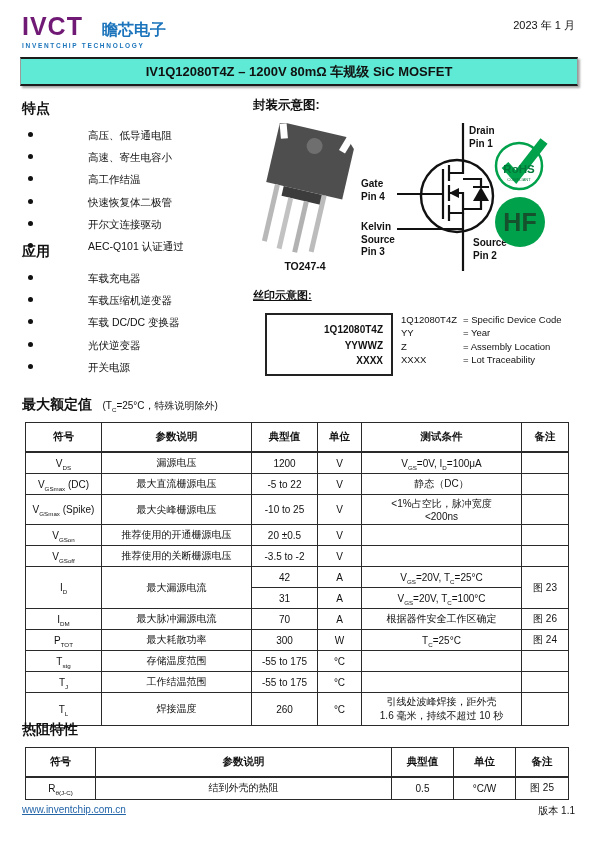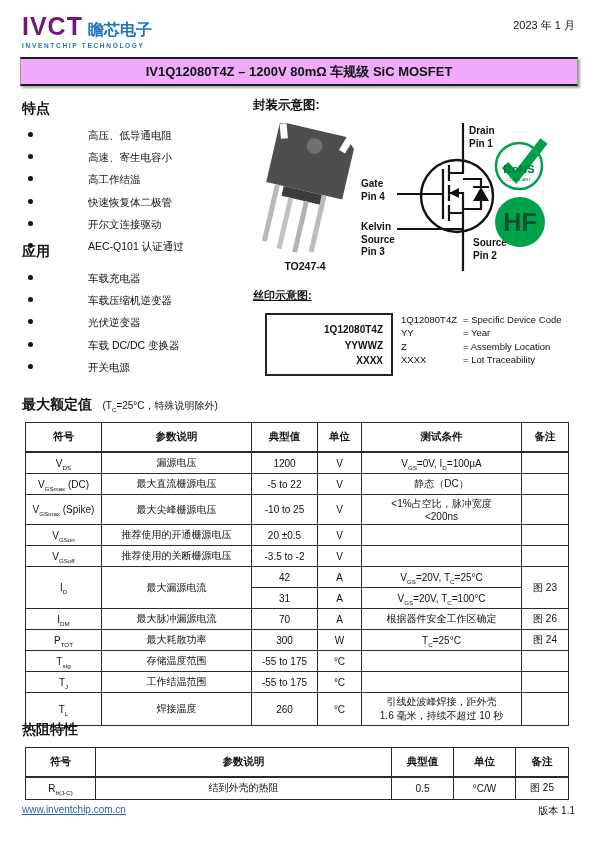--- a/index.html
+++ b/index.html
@@ -4,25 +4,25 @@
 <style>
   html,body{margin:0;padding:0;background:#d8d8d8;}
   .page{position:relative;width:600px;height:849px;background:#ffffff;
         font-family:"Liberation Sans","DejaVu Sans",sans-serif;color:#111;overflow:hidden;}
   sub{font-size:62%;line-height:0;}
 
   
   .logo{position:absolute;left:22px;top:12px;}
   .logo-row{display:flex;align-items:baseline;}
   .logo-ivct{font-size:25px;font-weight:bold;color:#701a75;letter-spacing:1px;}
-  .logo-cn{font-size:16px;font-weight:bold;color:#1c75bc;margin-left:5px;}
+  .logo-cn{font-size:16px;font-weight:bold;color:#1c75bc;margin-left:19px;}
   .logo-sub{font-size:6.5px;color:#1c75bc;letter-spacing:1.7px;margin-top:1px;font-weight:bold;}
   .date{position:absolute;right:25px;top:18px;font-size:11px;color:#111;}
 
-  .title-bar{position:absolute;left:20px;top:57px;width:556px;height:25px;background:#f0abfc;
+  .title-bar{position:absolute;left:20px;top:57px;width:556px;height:25px;background:#5eead4;
              border:1px solid #9a9a9a;border-top:2px solid #1c1c1c;border-bottom:2px solid #1c1c1c;
              box-shadow:1.5px 1.5px 2px rgba(0,0,0,.35);
              display:flex;align-items:center;justify-content:center;font-weight:bold;font-size:13px;}
 
   
   .features{position:absolute;left:22px;top:100px;width:216px;}
   .apps{position:absolute;left:22px;top:243px;width:216px;}
   .section-h{font-size:14px;font-weight:bold;margin:0 0 10px 0;}
   .blist{list-style:none;margin:0;padding:0 0 0 4px;}
   .blist li{display:flex;align-items:flex-start;margin-bottom:8px;font-size:10.5px;line-height:1.35;gap:40px;}
@@ -124,25 +124,25 @@
       <li>
           <span class="bullet"></span>
           <span>车载充电器</span>
         </li>
       <li>
           <span class="bullet"></span>
           <span>车载压缩机逆变器</span>
         </li>
       <li>
           <span class="bullet"></span>
+          <span>车载 DC/DC 变换器</span>
+        </li>
+      <li>
+          <span class="bullet"></span>
           <span>光伏逆变器</span>
-        </li>
-      <li>
-          <span class="bullet"></span>
-          <span>车载 DC/DC 变换器</span>
         </li>
       <li>
           <span class="bullet"></span>
           <span>开关电源</span>
         </li>
     </ul>
   </div>
 
   <div class="pkg">
     <h2 class="pkg-h">封装示意图:</h2>

